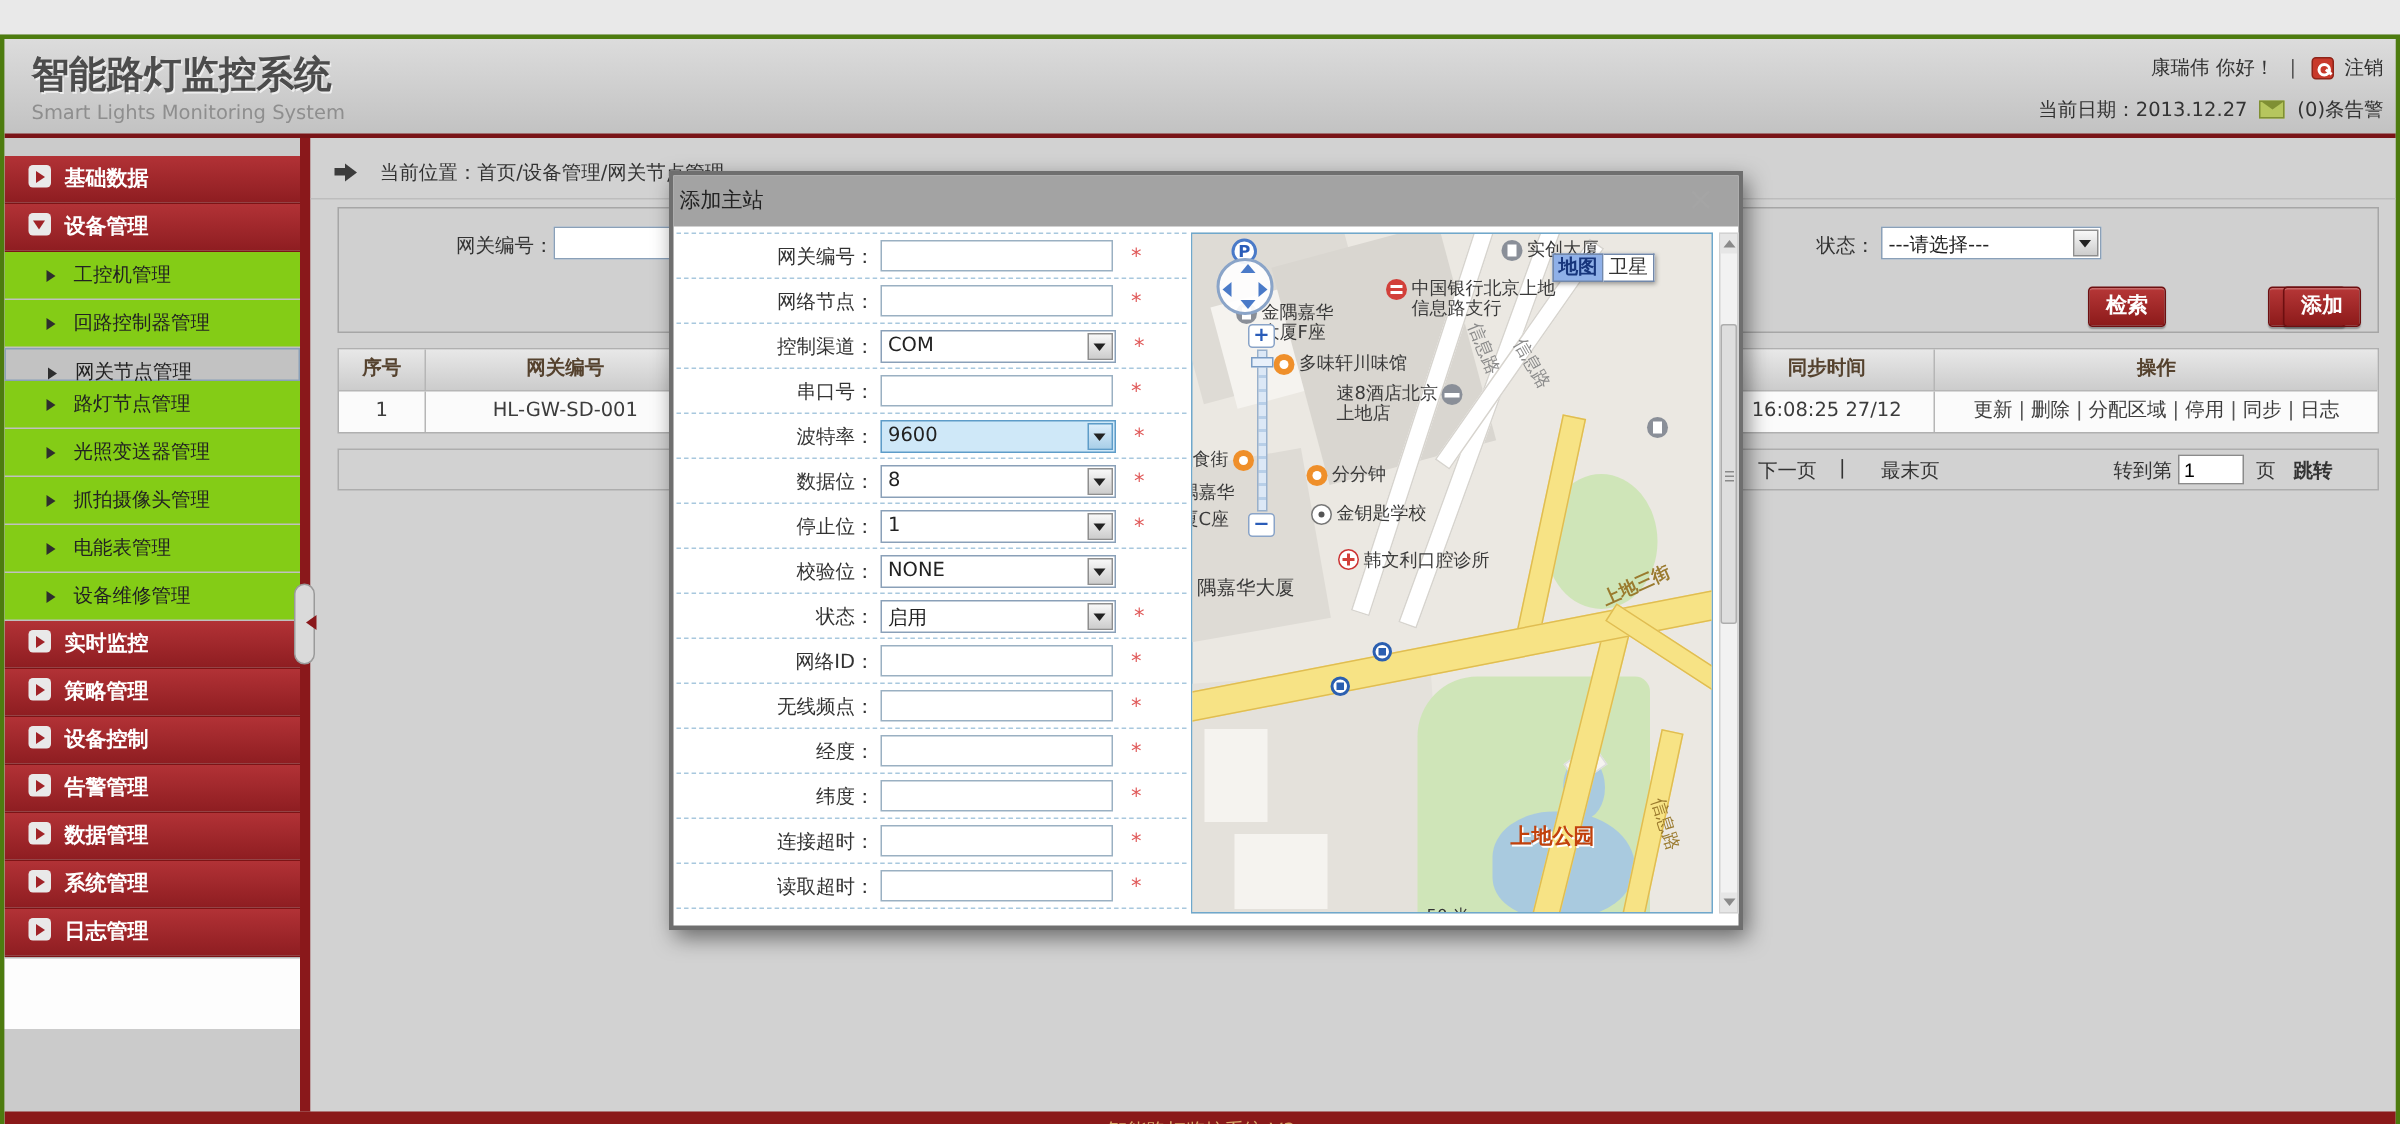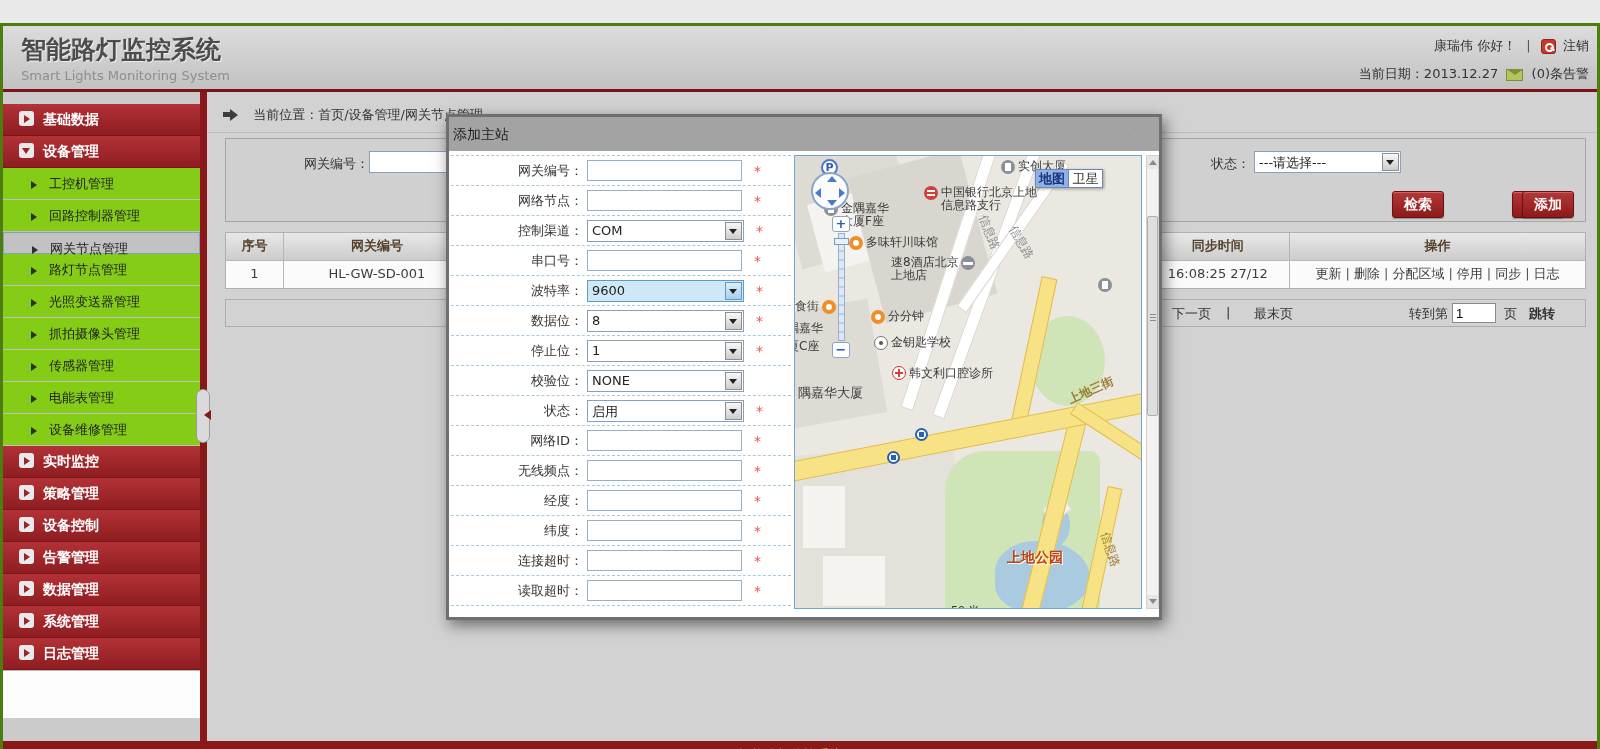--- a/index.html
+++ b/index.html
@@ -174,21 +174,20 @@
   <div class="sidebar">
     <div class="side-pad"></div>
     <div class="smenu"><span class="mi"><i class="tr"></i></span><span>基础数据</span></div>
     <div class="smenu"><span class="mi"><i class="td"></i></span><span>设备管理</span></div>
     <div class="ssub"><span class="sub-tri"></span><span>工控机管理</span></div>
     <div class="ssub"><span class="sub-tri"></span><span>回路控制器管理</span></div>
     <div class="ssub sel"><span class="sub-tri"></span><span>网关节点管理</span></div>
     <div class="ssub"><span class="sub-tri"></span><span>路灯节点管理</span></div>
     <div class="ssub"><span class="sub-tri"></span><span>光照变送器管理</span></div>
     <div class="ssub"><span class="sub-tri"></span><span>抓拍摄像头管理</span></div>
-    <div class="ssub"><span class="sub-tri"></span><span>传感器管理</span></div>
     <div class="ssub"><span class="sub-tri"></span><span>电能表管理</span></div>
     <div class="ssub"><span class="sub-tri"></span><span>设备维修管理</span></div>
     <div class="smenu"><span class="mi"><i class="tr"></i></span><span>实时监控</span></div>
     <div class="smenu"><span class="mi"><i class="tr"></i></span><span>策略管理</span></div>
     <div class="smenu"><span class="mi"><i class="tr"></i></span><span>设备控制</span></div>
     <div class="smenu"><span class="mi"><i class="tr"></i></span><span>告警管理</span></div>
     <div class="smenu"><span class="mi"><i class="tr"></i></span><span>数据管理</span></div>
     <div class="smenu"><span class="mi"><i class="tr"></i></span><span>系统管理</span></div>
     <div class="smenu"><span class="mi"><i class="tr"></i></span><span>日志管理</span></div>
     <div class="side-white"></div>

